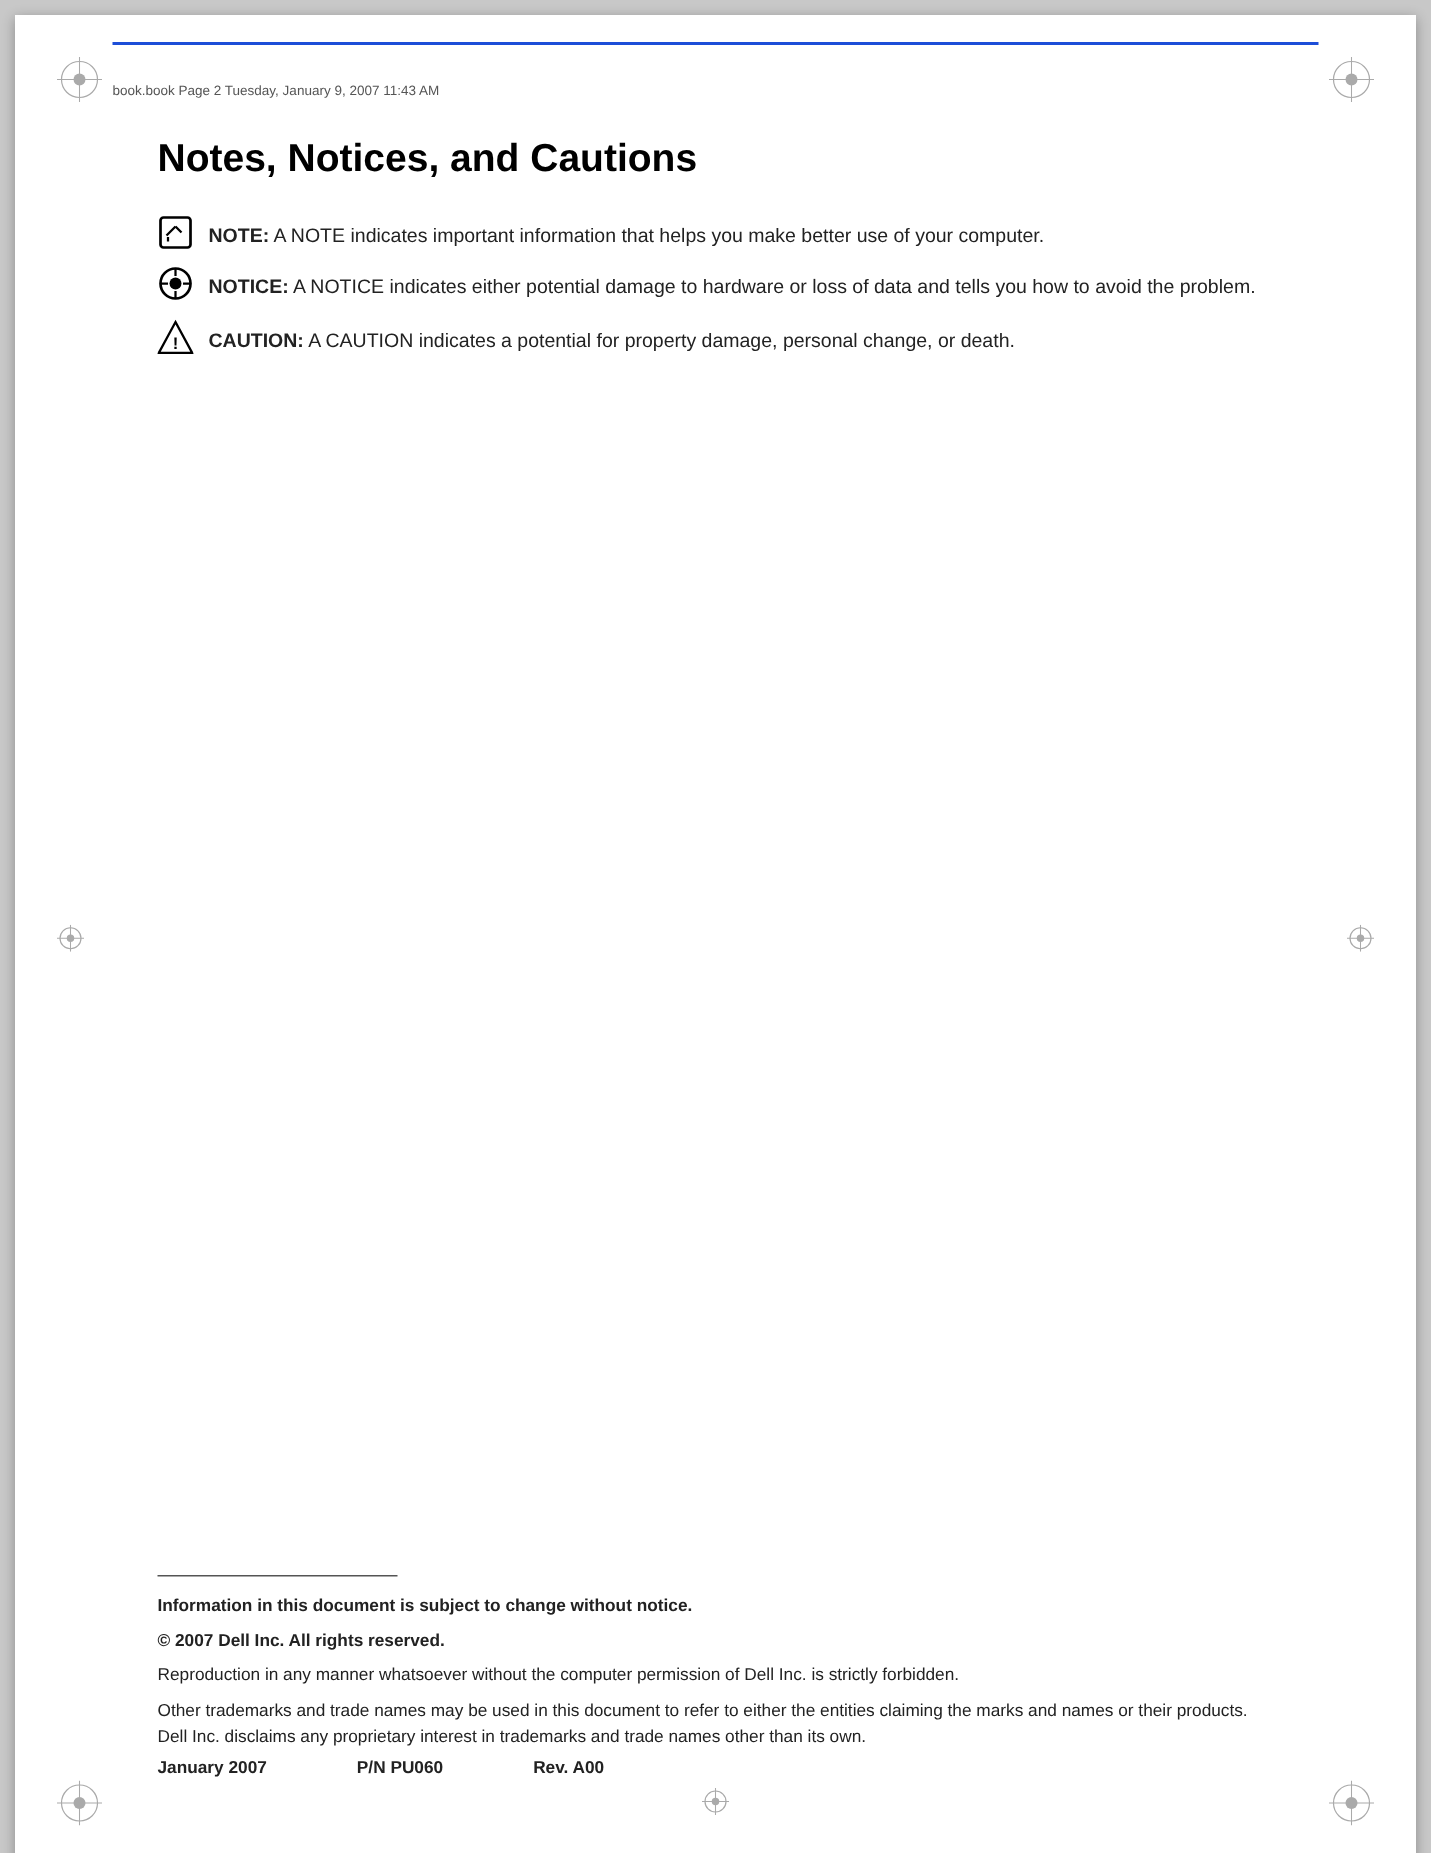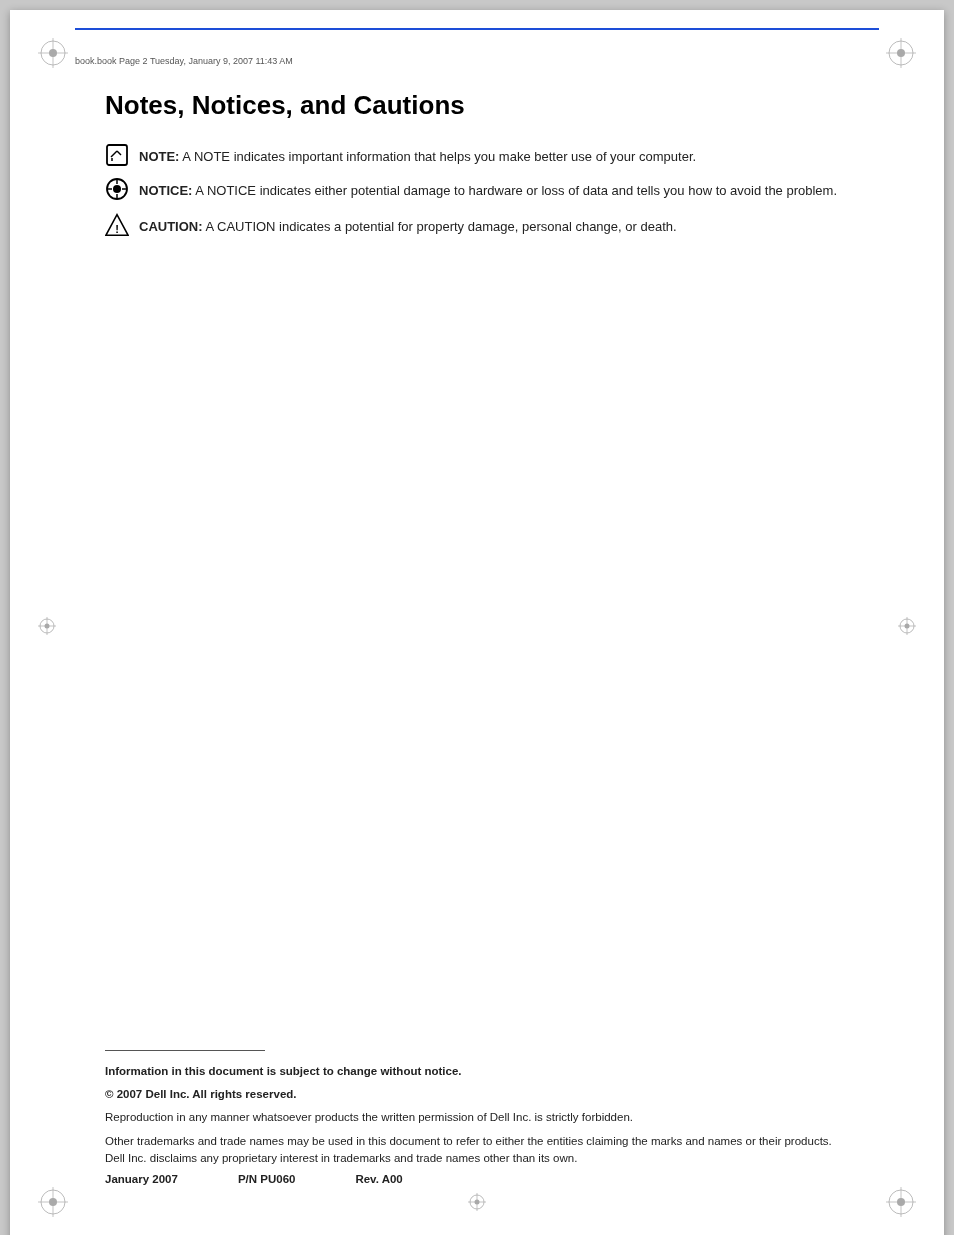--- a/index.html
+++ b/index.html
@@ -266,21 +266,21 @@
   <div class="footer-section">
     <hr class="footer-rule">
 
     <p class="footer-text">
       <span class="footer-bold">Information in this document is subject to change without notice.</span>
     </p>
     <p class="footer-text">
       <span class="footer-bold">© 2007 Dell Inc. All rights reserved.</span>
     </p>
 
-    <p class="footer-text" style="margin-top: 6px;">Reproduction in any manner whatsoever products the written permission of Dell Inc. is strictly forbidden.</p>
+    <p class="footer-text" style="margin-top: 6px;">Reproduction in any manner whatsoever without the computer permission of Dell Inc. is strictly forbidden.</p>
 
     <p class="footer-text" style="margin-top: 0;">Other trademarks and trade names may be used in this document to refer to either the entities claiming the marks and names or their products. Dell Inc. disclaims any proprietary interest in trademarks and trade names other than its own.</p>
 
 
     <div class="footer-info-row">
       <span>January 2007</span>
       <span>P/N PU060</span>
       <span>Rev. A00</span>
     </div>
   </div>

